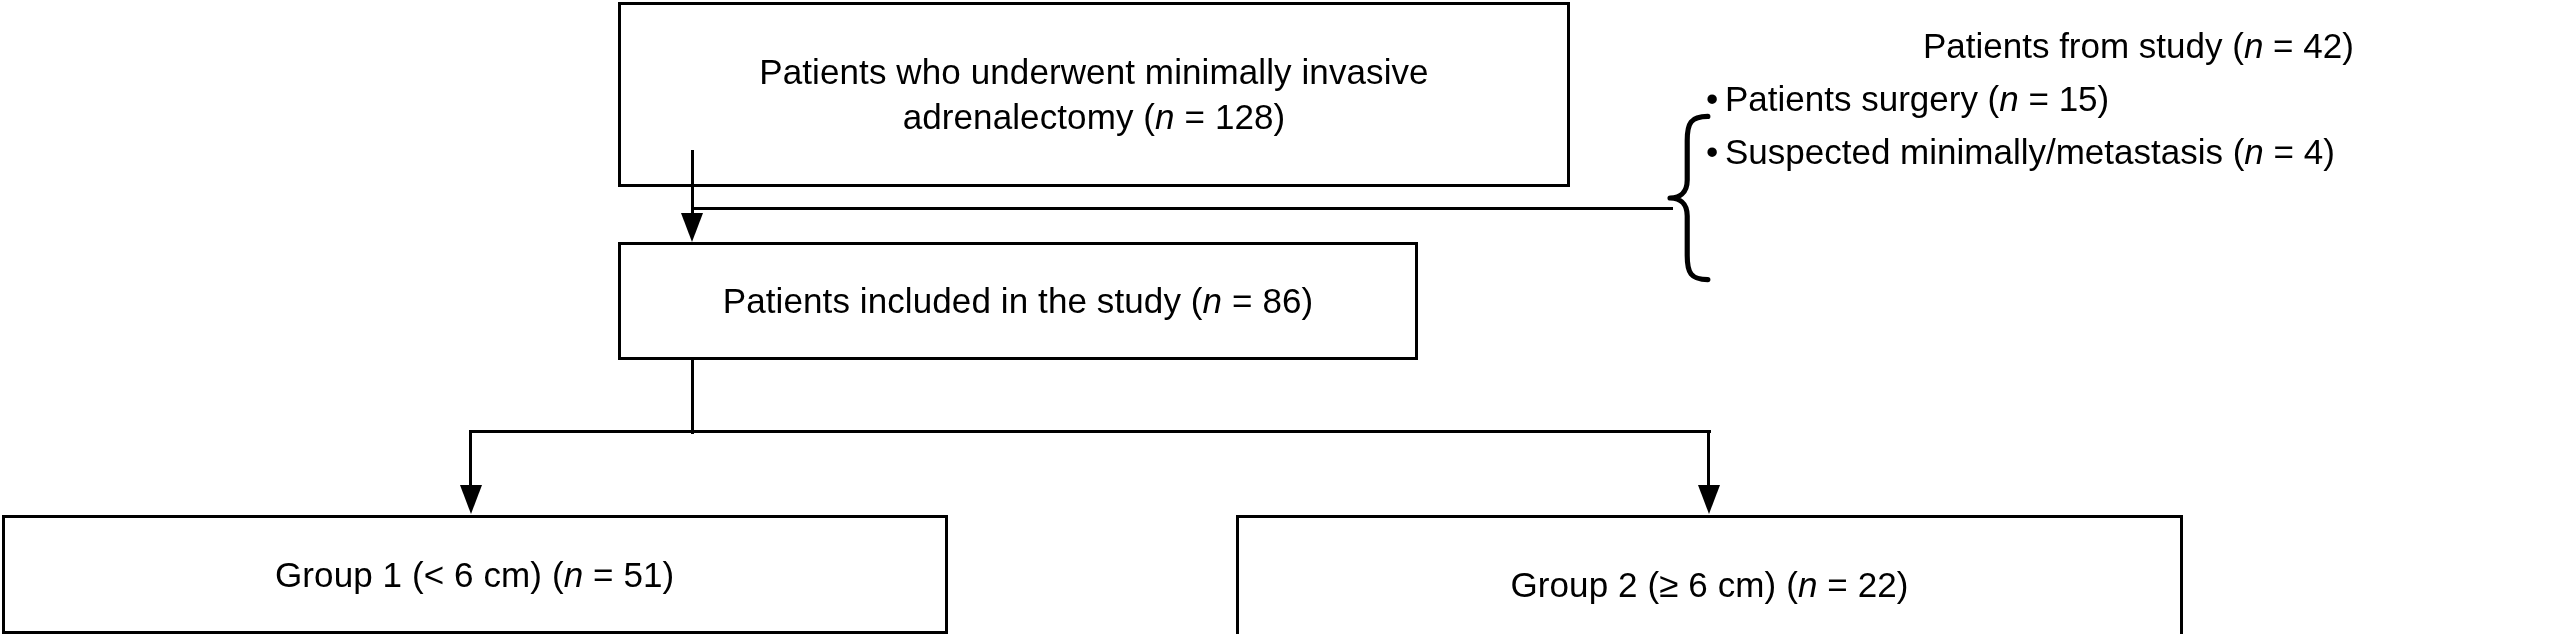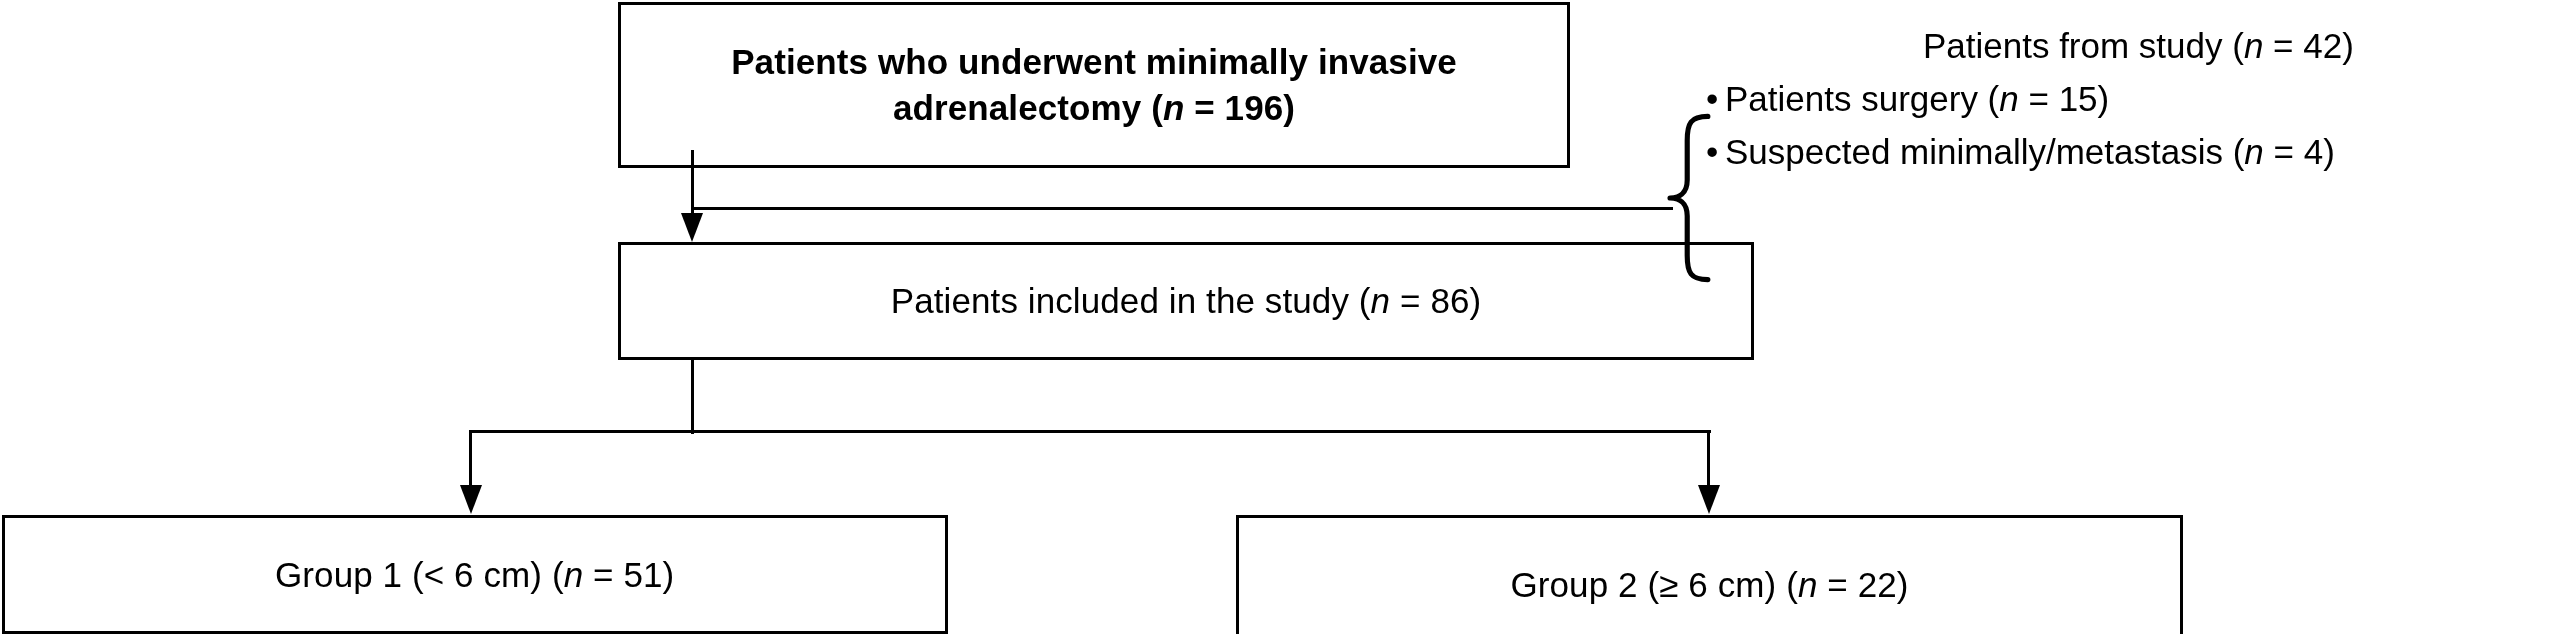--- a/index.html
+++ b/index.html
@@ -76,28 +76,28 @@
     top:113px;
     width:55px;
     height:170px;
   }
 </style>
 </head>
 <body>
 
 <div id="stage">
 
-  <div class="box" style="left:618px; top:1.7px; width:952px; height:166px;font-weight:bold;">
+  <div class="box" style="left:618px; top:1.7px; width:952px; height:185px;">
     <div class="txt">
       <span>Patients who underwent minimally invasive</span><br>
-      <span>adrenalectomy (</span><span class="ital">n</span><span> = 196)</span>
+      <span>adrenalectomy (</span><span class="ital">n</span><span> = 128)</span>
     </div>
   </div>
 
-  <div class="box" style="left:618px; top:242px; width:1136px; height:118px;text-align:right;">
+  <div class="box" style="left:618px; top:242px; width:800px; height:118px;text-align:right;">
     <div class="txt">
       <span>Patients included in the study (</span><span class="ital">n</span><span> = 86)</span>
     </div>
   </div>
 
   <div class="box" style="left:1.7px; top:515px; width:946px; height:119px;">
     <div class="txt">
       <span>Group 1 (&lt; 6 cm) (</span><span class="ital">n</span><span> = 51)</span>
     </div>
   </div>

